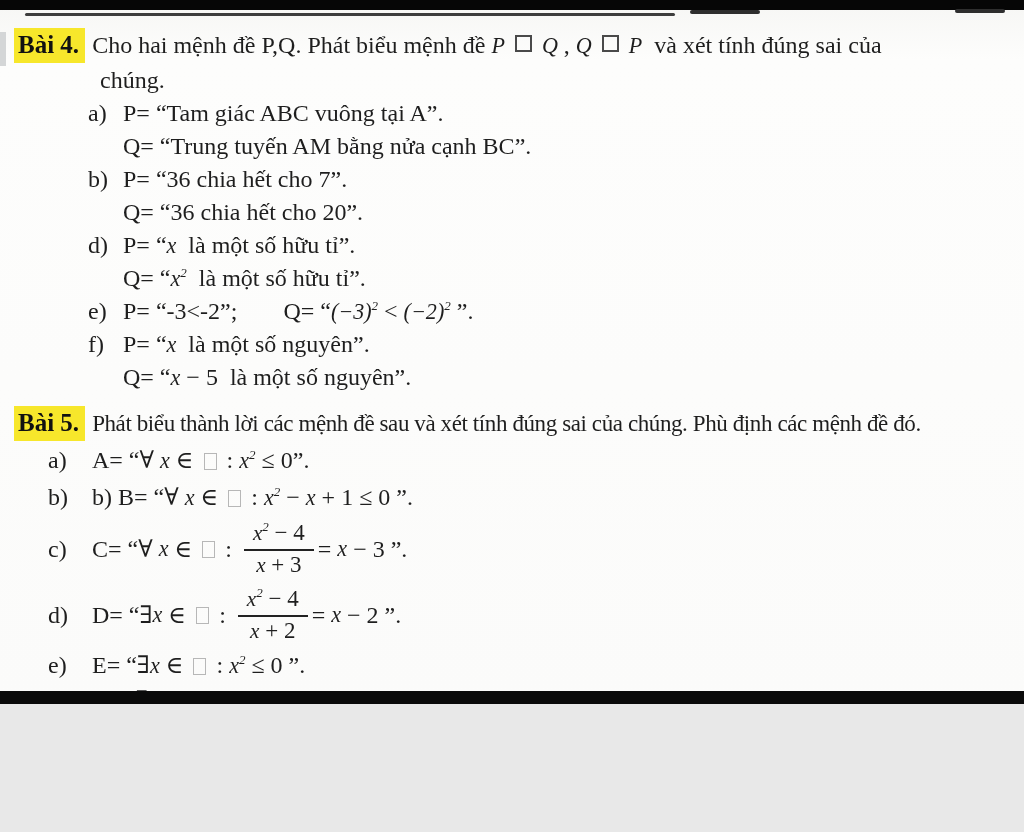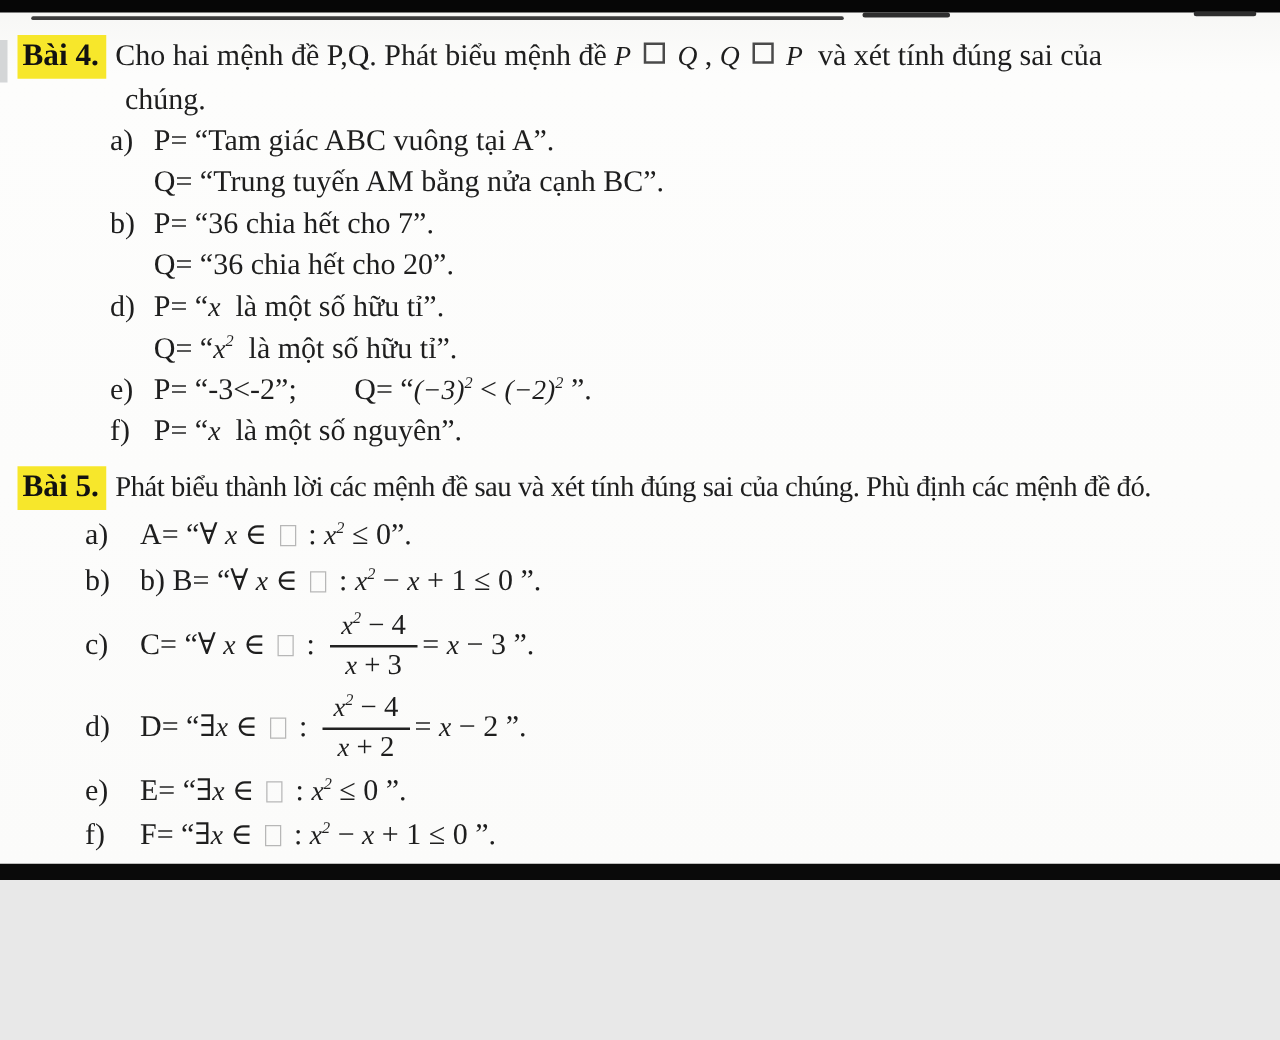--- a/index.html
+++ b/index.html
@@ -26,21 +26,21 @@
   .header5{margin-top:10px;}
   .header5 .runs{font-size:23px;letter-spacing:-0.4px;}
   .badge{
     display:inline-block;background:#f7e72b;color:#111;font-weight:bold;
     font-size:25px;padding:0 6px 1px 4px;margin-right:7px;line-height:34px;
   }
   .cont{padding-left:123px;}
   .cont2{padding-left:100px;}
   .item{padding-left:88px;}
   .item .letter{display:inline-block;min-width:35px;}
-  .item5{padding-left:68px;height:37px;line-height:37px;}
+  .item5{padding-left:48px;height:37px;line-height:37px;}
   .item5 .letter{display:inline-block;min-width:44px;}
   .fracline{height:66px;line-height:66px;}
   .fracline .runs{display:inline-flex;align-items:center;}
   .last{height:35px;line-height:35px;}
 
   .n{}
   .i{font-style:italic;font-size:0.92em;}
   .sup{vertical-align:super;font-size:13px;line-height:0;font-style:italic;}
   .box{display:inline-block;width:13px;height:13px;border:2px solid #4a4a4a;vertical-align:1px;margin:0 4px;background:transparent;}
   .boxl{display:inline-block;width:11px;height:15px;border:1.5px solid #b7b7b7;vertical-align:-2px;margin:0 4px;background:transparent;}
@@ -65,20 +65,21 @@
       <div class="line header"><span class="badge">Bài 4.</span><span class="runs"><span class="n">Cho hai mệnh đề P,Q. Phát biểu mệnh đề </span><span class="i">P</span><span class="n"> </span><span class="box"></span><span class="n"> </span><span class="i">Q</span><span class="n"> , </span><span class="i">Q</span><span class="n"> </span><span class="box"></span><span class="n"> </span><span class="i">P</span><span class="n">  và xét tính đúng sai của</span></span></div>
       <div class="line cont2"><span class="runs"><span class="n">chúng.</span></span></div>
       <div class="line item"><span class="letter">a)</span><span class="runs"><span class="n">P= “Tam giác ABC vuông tại A”.</span></span></div>
       <div class="line cont"><span class="runs"><span class="n">Q= “Trung tuyến AM bằng nửa cạnh BC”.</span></span></div>
       <div class="line item"><span class="letter">b)</span><span class="runs"><span class="n">P= “36 chia hết cho 7”.</span></span></div>
       <div class="line cont"><span class="runs"><span class="n">Q= “36 chia hết cho 20”.</span></span></div>
       <div class="line item"><span class="letter">d)</span><span class="runs"><span class="n">P= “</span><span class="i">x</span><span class="n">  là một số hữu tỉ”.</span></span></div>
       <div class="line cont"><span class="runs"><span class="n">Q= “</span><span class="i">x</span><span class="sup">2</span><span class="n">  là một số hữu tỉ”.</span></span></div>
       <div class="line item"><span class="letter">e)</span><span class="runs"><span class="n">P= “-3&lt;-2”;</span><span class="gap"></span><span class="n">Q= “</span><span class="i">(−3)</span><span class="sup">2</span><span class="n"> &lt; </span><span class="i">(−2)</span><span class="sup">2</span><span class="n"> ”.</span></span></div>
       <div class="line item"><span class="letter">f)</span><span class="runs"><span class="n">P= “</span><span class="i">x</span><span class="n">  là một số nguyên”.</span></span></div>
+      <div class="line cont"><span class="runs"><span class="n">Q= “</span><span class="i">x</span><span class="n"> − 5  là một số nguyên”.</span></span></div>
       <div class="line header header5"><span class="badge">Bài 5.</span><span class="runs"><span class="n">Phát biểu thành lời các mệnh đề sau và xét tính đúng sai của chúng. Phù định các mệnh đề đó.</span></span></div>
       <div class="line item5"><span class="letter">a)</span><span class="runs"><span class="n">A= “∀ </span><span class="i">x</span><span class="n"> ∈ </span><span class="boxl"></span><span class="n"> : </span><span class="i">x</span><span class="sup">2</span><span class="n"> ≤ 0”.</span></span></div>
       <div class="line item5"><span class="letter">b)</span><span class="runs"><span class="n">b) B= “∀ </span><span class="i">x</span><span class="n"> ∈ </span><span class="boxl"></span><span class="n"> : </span><span class="i">x</span><span class="sup">2</span><span class="n"> − </span><span class="i">x</span><span class="n"> + 1 ≤ 0 ”.</span></span></div>
       <div class="line item5 fracline"><span class="letter">c)</span><span class="runs"><span class="n">C= “∀ </span><span class="i">x</span><span class="n"> ∈ </span><span class="boxl"></span><span class="n"> : </span><span class="frac"><span class="num"><span class="i">x</span><span class="sup">2</span><span class="n"> − 4</span></span><span class="den"><span class="i">x</span><span class="n"> + 3</span></span></span><span class="n">= </span><span class="i">x</span><span class="n"> − 3 ”.</span></span></div>
       <div class="line item5 fracline"><span class="letter">d)</span><span class="runs"><span class="n">D= “∃</span><span class="i">x</span><span class="n"> ∈ </span><span class="boxl"></span><span class="n"> : </span><span class="frac"><span class="num"><span class="i">x</span><span class="sup">2</span><span class="n"> − 4</span></span><span class="den"><span class="i">x</span><span class="n"> + 2</span></span></span><span class="n">= </span><span class="i">x</span><span class="n"> − 2 ”.</span></span></div>
       <div class="line item5 last"><span class="letter">e)</span><span class="runs"><span class="n">E= “∃</span><span class="i">x</span><span class="n"> ∈ </span><span class="boxl"></span><span class="n"> : </span><span class="i">x</span><span class="sup">2</span><span class="n"> ≤ 0 ”.</span></span></div>
       <div class="line item5 last"><span class="letter">f)</span><span class="runs"><span class="n">F= “∃</span><span class="i">x</span><span class="n"> ∈ </span><span class="boxl"></span><span class="n"> : </span><span class="i">x</span><span class="sup">2</span><span class="n"> − </span><span class="i">x</span><span class="n"> + 1 ≤ 0 ”.</span></span></div>
     </div>
   <div class="letterbox-bottom"></div>
 </div>

